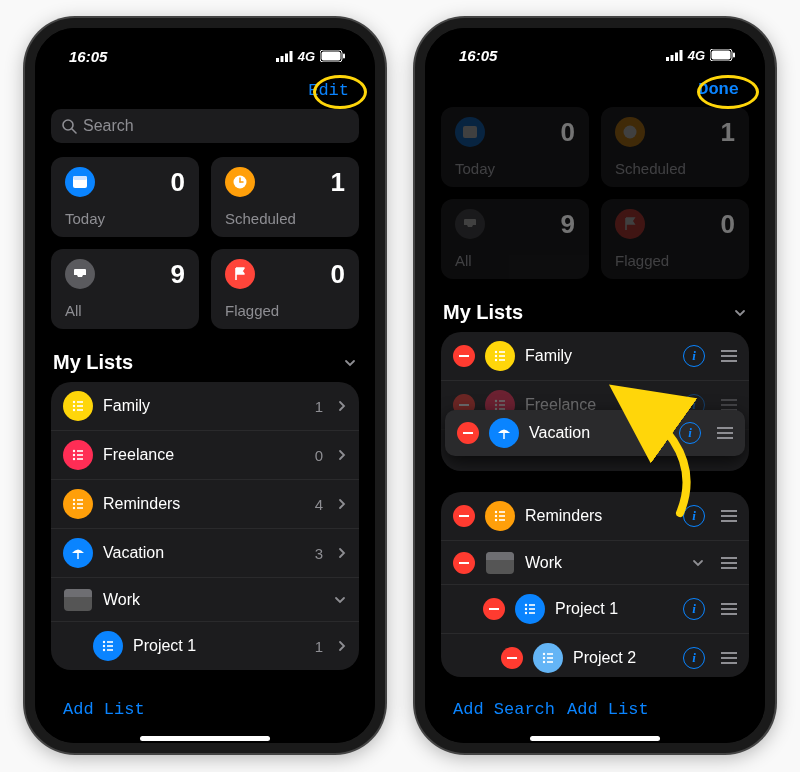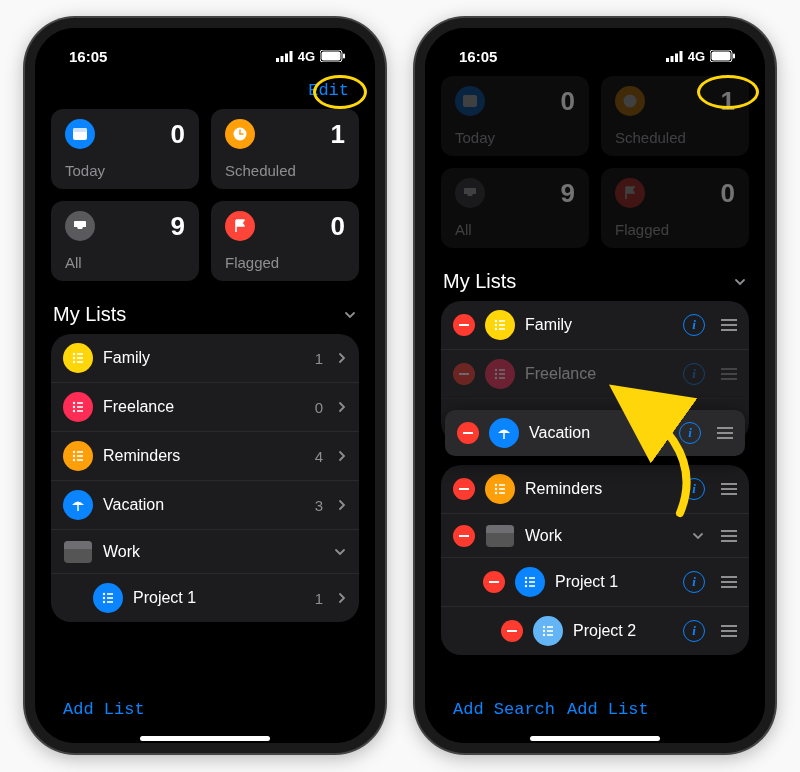--- a/index.html
+++ b/index.html
@@ -56,20 +56,21 @@
     background: #000;
     color: var(--text);
     padding: 8px 16px 0 16px;
     display: flex;
     flex-direction: column;
   }
   .status-bar {
     display: flex; justify-content: space-between; align-items: center;
     height: 40px; font-size: 15px; font-weight: 600;
     padding: 0 14px 0 18px;
+    font-style: italic;
   }
   .status-right { display:flex; align-items:center; gap:5px; font-size:13px; }
   .top-action {
     display: flex; justify-content: flex-end;
     padding: 4px 4px 8px 4px; min-height:28px;
   }
   .link-btn { color: var(--blue); font-size: 17px; background: none; border: none; cursor: pointer; font-family:Liberation Mono, monospace; }
   .link-btn.bold { font-weight:600; }
   .searchbar {
     background: var(--card-bg);
@@ -92,21 +93,21 @@
     height: 80px;
   }
   .card-top { display:flex; justify-content:space-between; align-items:flex-start; }
   .card-icon { width:30px; height:30px; border-radius:50%; display:flex; align-items:center; justify-content:center; }
   .card-count { font-size:26px; font-weight:700; color:#fff; }
   .card-label { font-size:15px; color: var(--text-dim); }
   .section-header {
     display:flex; justify-content:space-between; align-items:center;
     margin: 4px 2px 8px 2px;
   }
-  .section-title { font-size:20px; font-weight:400; }
+  .section-title { font-size:20px; font-weight:700; }
   .list-container {
     background: var(--card-bg);
     border-radius: 20px;
     overflow: hidden;
     margin-bottom: 8px;
   }
   .list-row {
     display:flex; align-items:center;
     padding: 9px 12px;
     border-bottom: 1px solid #2a2a2c;
@@ -209,20 +210,27 @@
             <rect x="1.5" y="1.5" width="19" height="9" rx="2" fill="#fff"></rect>
             <rect x="23" y="3.5" width="2" height="5" rx="1" fill="#fff"></rect>
           </svg>
       </div>
     </div>
 
     <div class="top-action">
       <button class="link-btn">Edit</button>
     </div>
 
+    <div class="searchbar">
+      <svg width="16" height="16" viewBox="0 0 16 16" fill="none">
+          <circle cx="7" cy="7" r="5" stroke="#8e8e93" stroke-width="1.6"></circle>
+          <line x1="11" y1="11" x2="15" y2="15" stroke="#8e8e93" stroke-width="1.6" stroke-linecap="round"></line>
+        </svg>
+      <span>Search</span>
+    </div>
 
     <div class="cards-grid">
       <div class="card">
         <div class="card-top">
           <div class="card-icon" style="background:var(--blue)">
             <svg width="16" height="16" viewBox="0 0 16 16">
                 <rect x="1" y="2" width="14" height="12" rx="2" fill="#fff"></rect>
                 <rect x="1" y="2" width="14" height="4" rx="2" fill="#cfe3ff"></rect>
               </svg>
           </div>
@@ -417,20 +425,23 @@
           </svg>
         <span>4G</span>
         <svg width="25" height="12" viewBox="0 0 25 12">
             <rect x="0" y="0" width="22" height="12" rx="3" fill="none" stroke="#fff" stroke-width="1"></rect>
             <rect x="1.5" y="1.5" width="19" height="9" rx="2" fill="#fff"></rect>
             <rect x="23" y="3.5" width="2" height="5" rx="1" fill="#fff"></rect>
           </svg>
       </div>
     </div>
 
+    <div class="top-action">
+      <button class="link-btn bold">Done</button>
+    </div>
 
     <div class="cards-grid">
       <div class="card">
         <div class="card-top">
           <div class="card-icon dim-icon" style="background:var(--blue)">
             <svg width="16" height="16" viewBox="0 0 16 16">
                 <rect x="1" y="2" width="14" height="12" rx="2" fill="#fff"></rect>
               </svg>
           </div>
           <span class="card-count">0</span>

